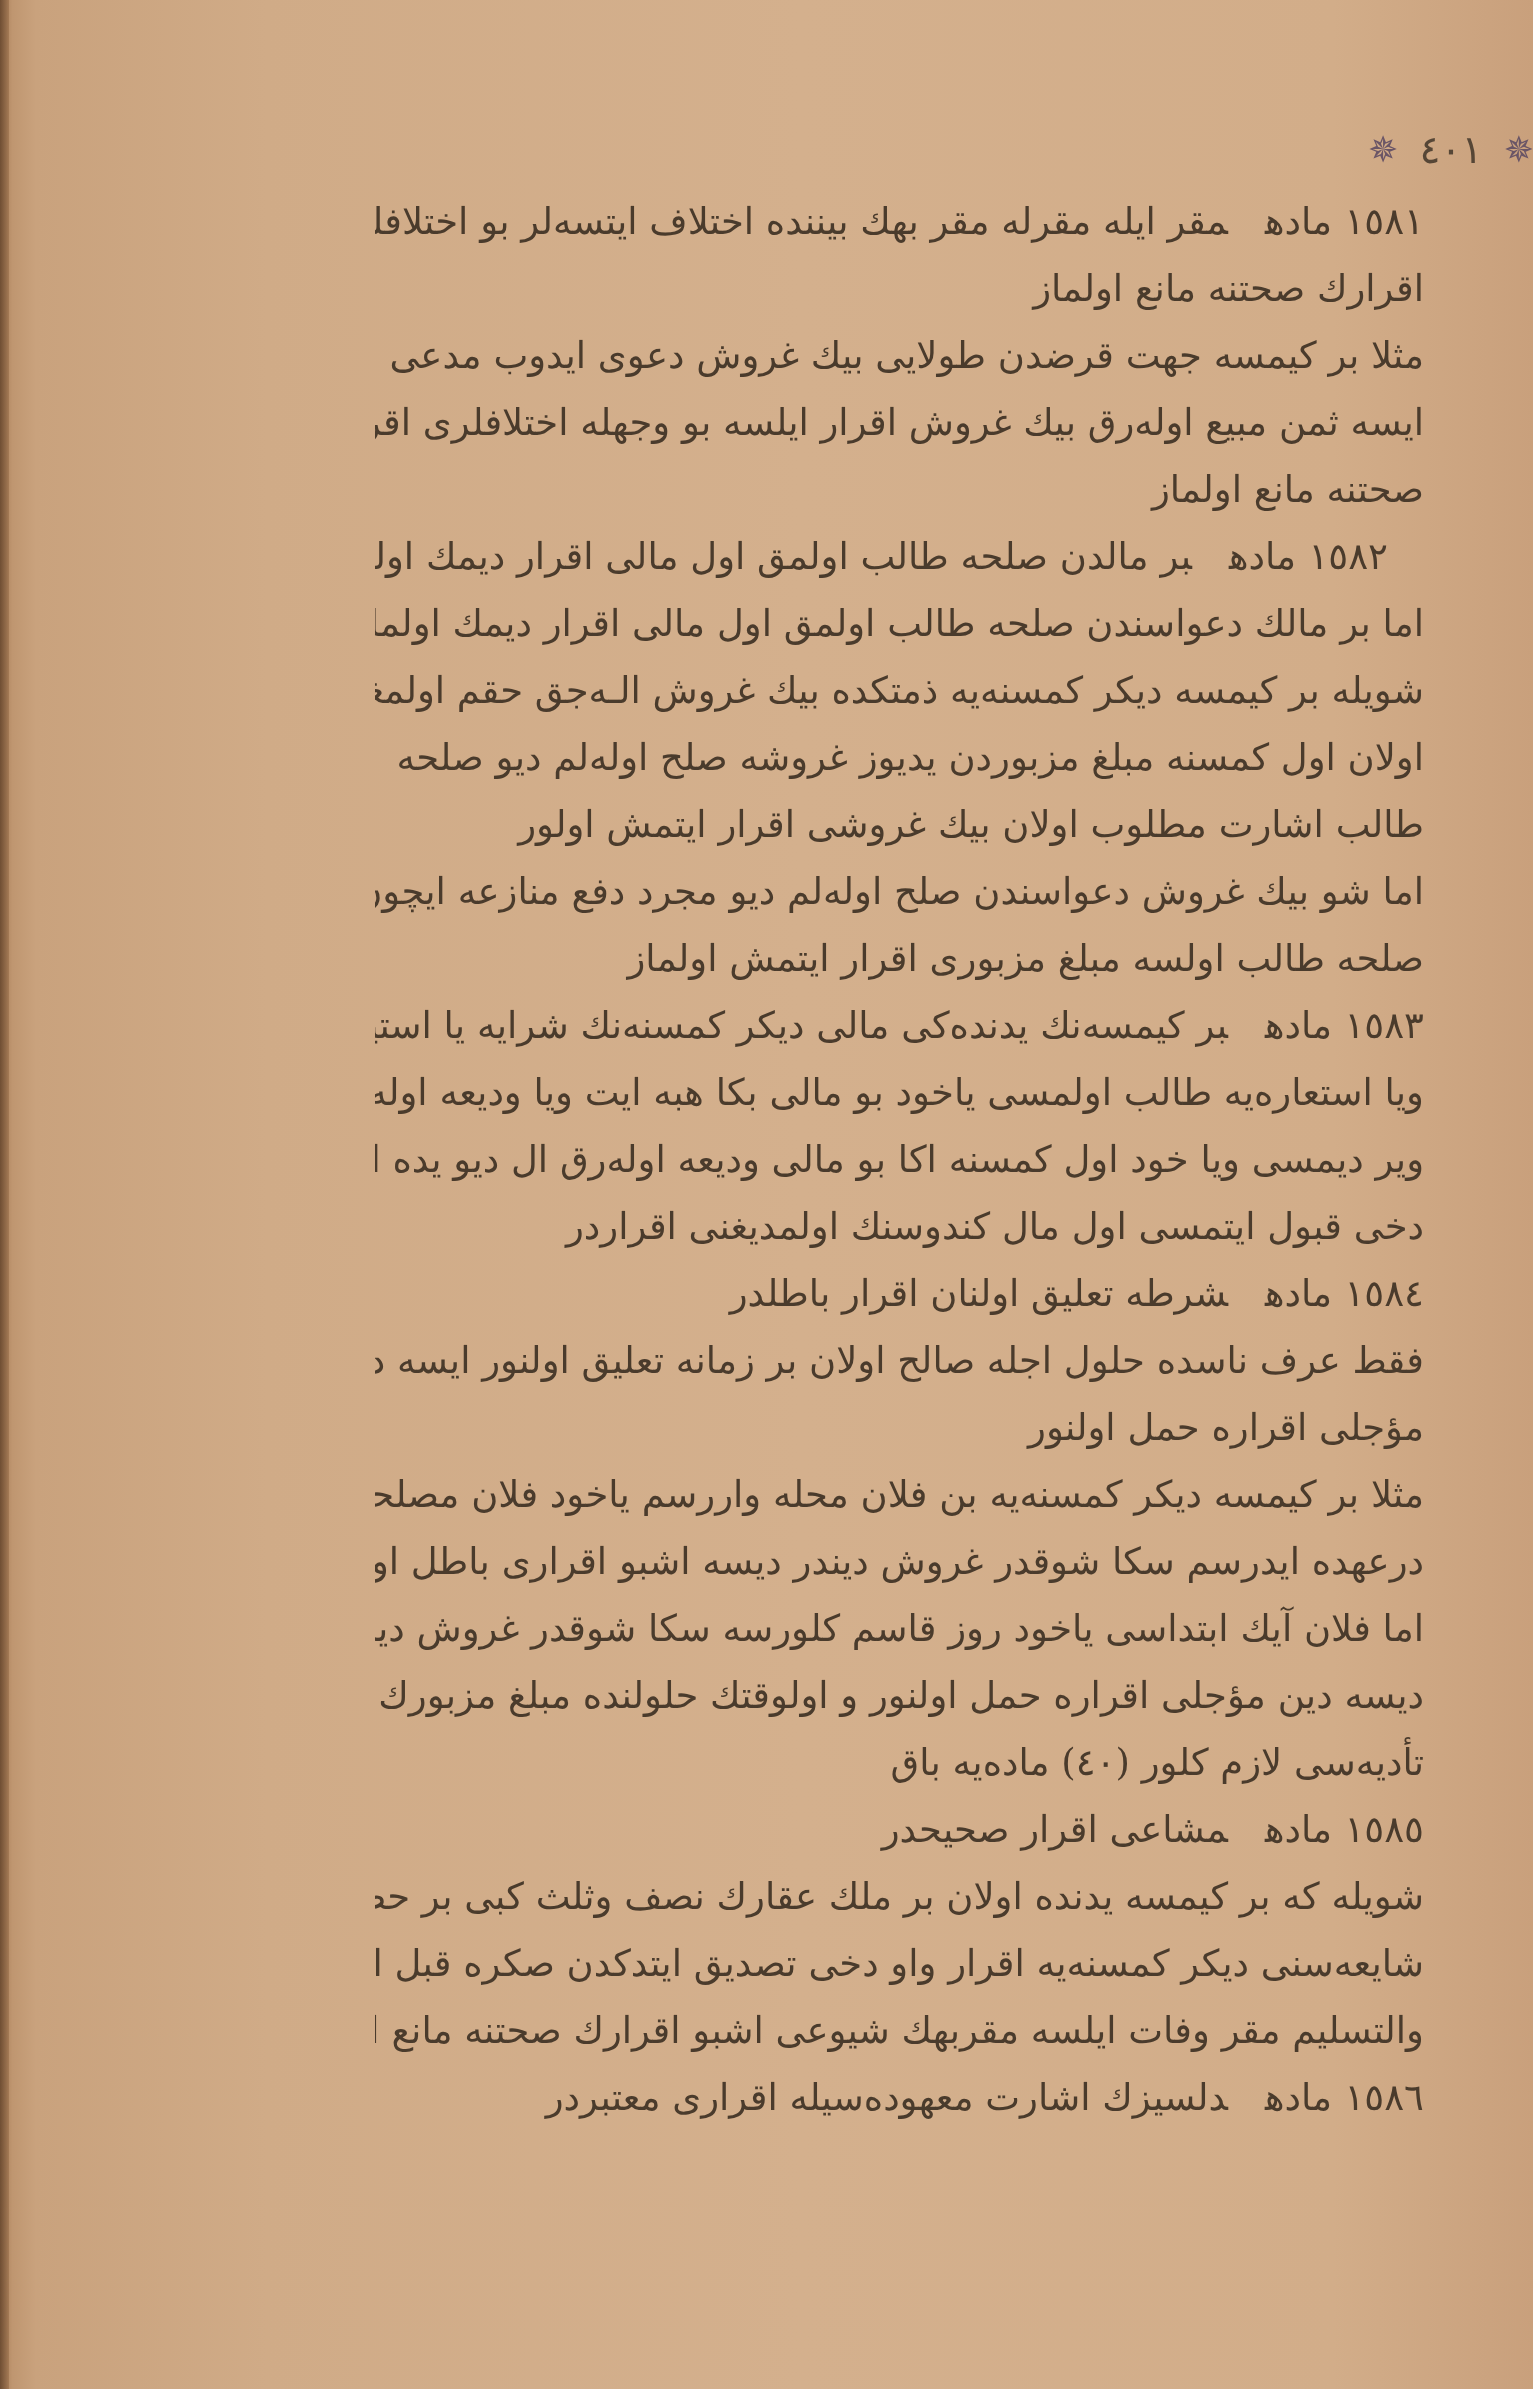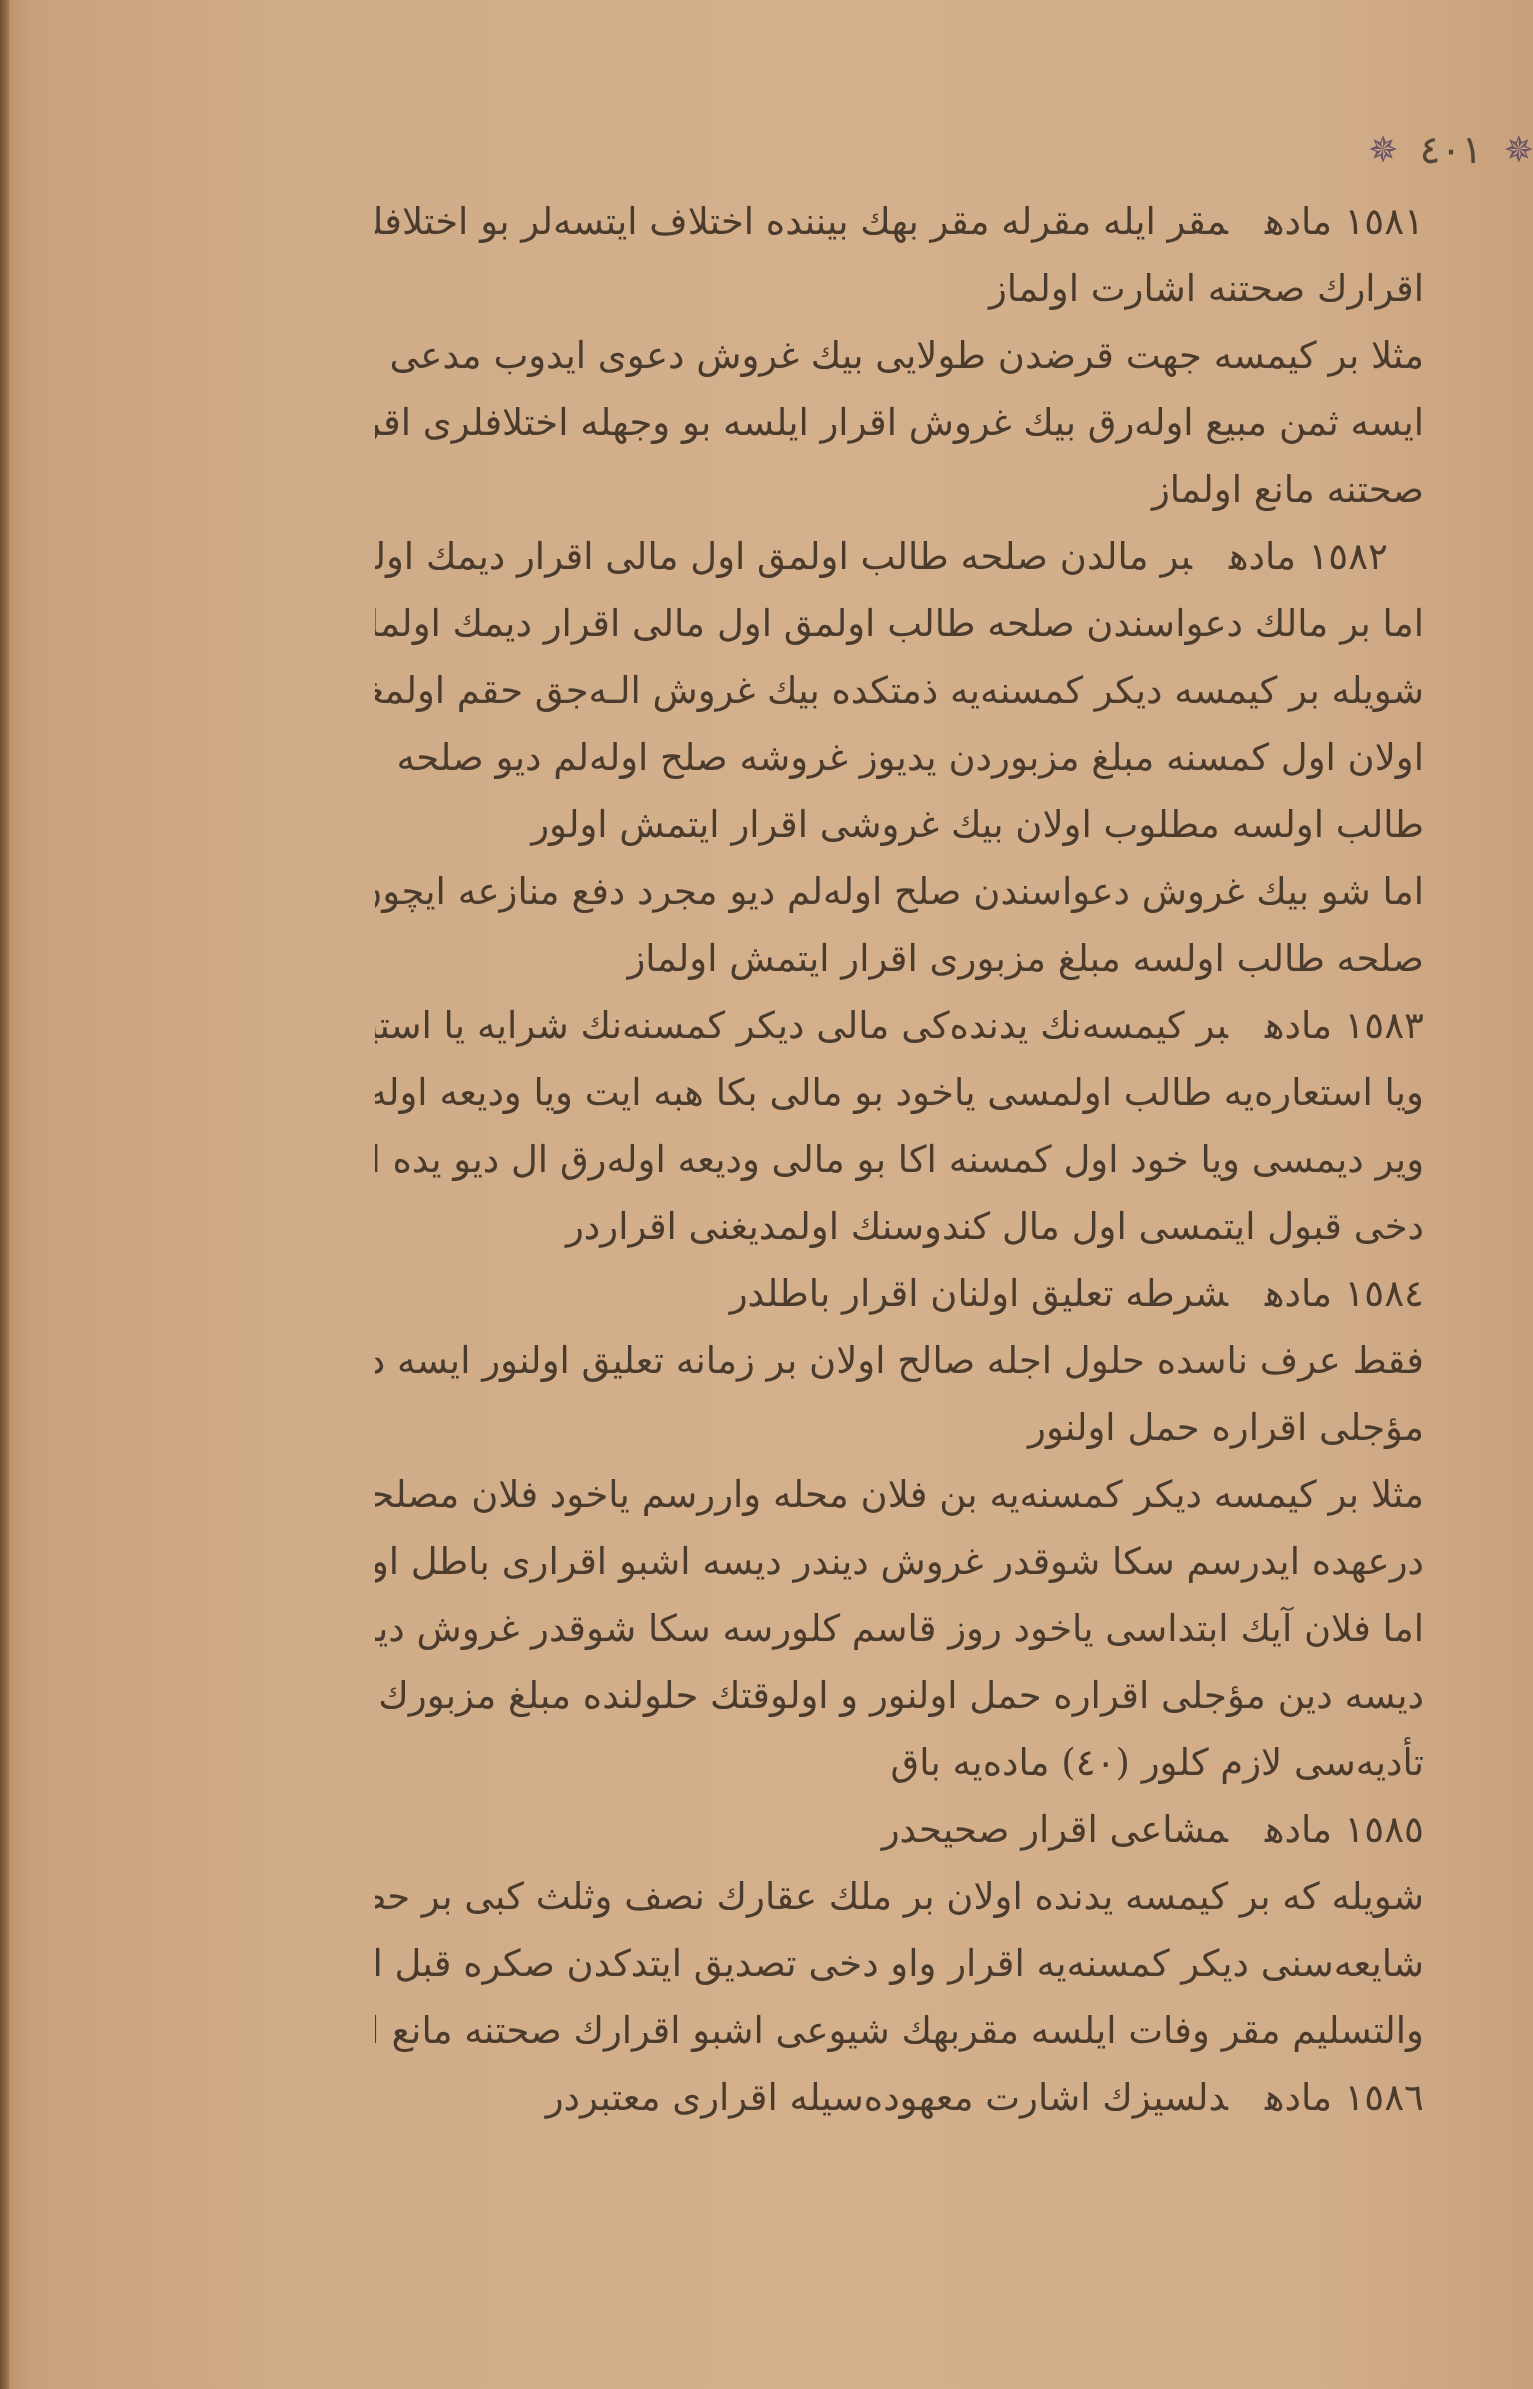--- a/index.html
+++ b/index.html
@@ -43,32 +43,32 @@
   <span class="orn">✵</span>
   <span class="num">٤٠١</span>
   <span class="orn">✵</span>
 </div>
 
 <div class="text-block">
 
   <div class="line">
     <span class="article-no">١٥٨١</span><span class="article-word">ماده</span><span>مقر ايله مقرله مقر بهك بيننده اختلاف ايتسه‌لر بو اختلافلرى</span>
   </div>
-  <div class="line last">اقرارك صحتنه اشارت اولماز</div>
+  <div class="line last">اقرارك صحتنه مانع اولماز</div>
   <div class="line">مثلا بر كيمسه جهت قرضدن طولايى بيك غروش دعوى ايدوب مدعى عليه</div>
   <div class="line">ايسه ثمن مبيع اوله‌رق بيك غروش اقرار ايلسه بو وجهله اختلافلرى اقرارك</div>
   <div class="line last">صحتنه مانع اولماز</div>
 
   <div class="line" style="padding-right:36px">
     <span class="article-no">١٥٨٢</span><span class="article-word">ماده</span><span>بر مالدن صلحه طالب اولمق اول مالى اقرار ديمك اولور</span>
   </div>
   <div class="line">اما بر مالك دعواسندن صلحه طالب اولمق اول مالى اقرار ديمك اولماز</div>
   <div class="line">شويله بر كيمسه ديكر كمسنه‌يه ذمتكده بيك غروش الـه‌جق حقم اولمغله وير</div>
   <div class="line">اولان اول كمسنه مبلغ مزبوردن يديوز غروشه صلح اوله‌لم ديو صلحه</div>
-  <div class="line last">طالب اولسه مطلوب اولان بيك غروشى اقرار ايتمش اولور</div>
+  <div class="line last">طالب اشارت مطلوب اولان بيك غروشى اقرار ايتمش اولور</div>
   <div class="line">اما شو بيك غروش دعواسندن صلح اوله‌لم ديو مجرد دفع منازعه ايچون</div>
   <div class="line last">صلحه طالب اولسه مبلغ مزبورى اقرار ايتمش اولماز</div>
 
   <div class="line">
     <span class="article-no">١٥٨٣</span><span class="article-word">ماده</span><span>بر كيمسه‌نك يدنده‌كى مالى ديكر كمسنه‌نك شرايه يا استيجاره</span>
   </div>
   <div class="line">ويا استعاره‌يه طالب اولمسى ياخود بو مالى بكا هبه ايت ويا وديعه اوله‌رق</div>
   <div class="line">وير ديمسى ويا خود اول كمسنه اكا بو مالى وديعه اوله‌رق ال ديو يده انك</div>
   <div class="line last">دخى قبول ايتمسى اول مال كندوسنك اولمديغنى اقراردر</div>
 

